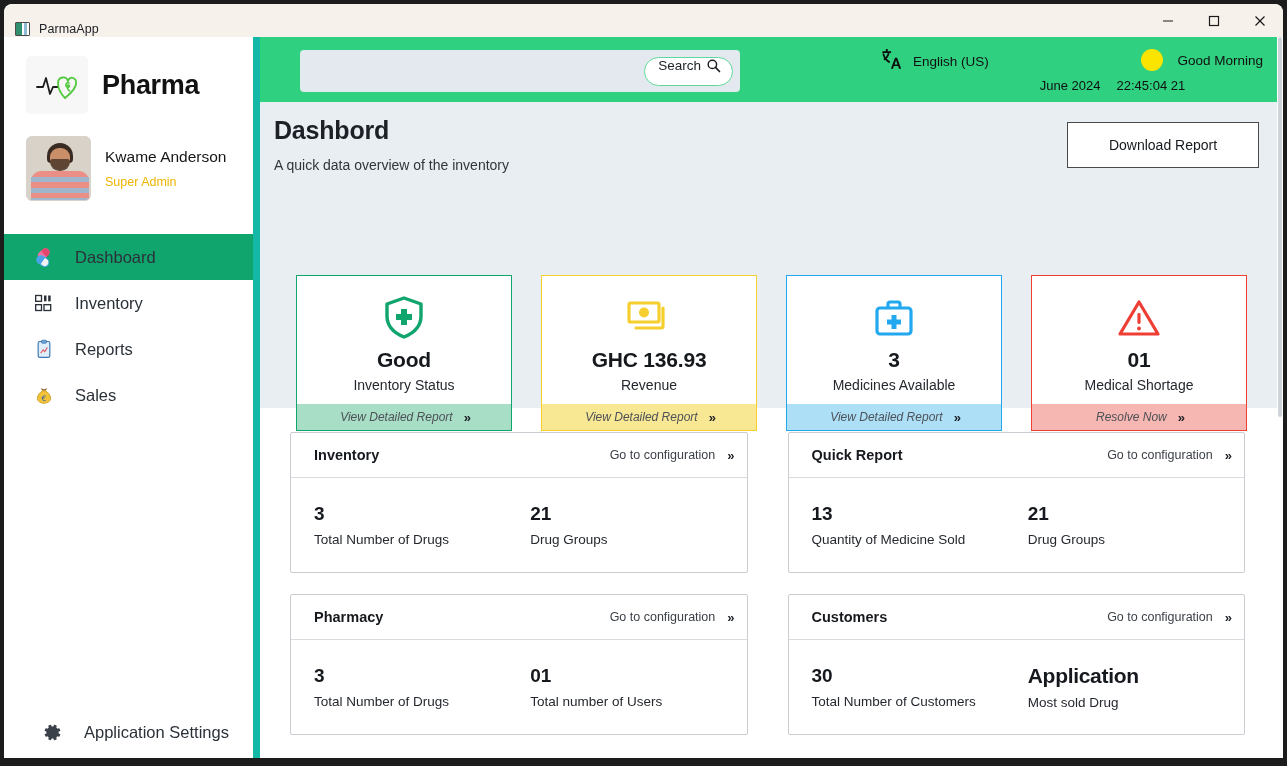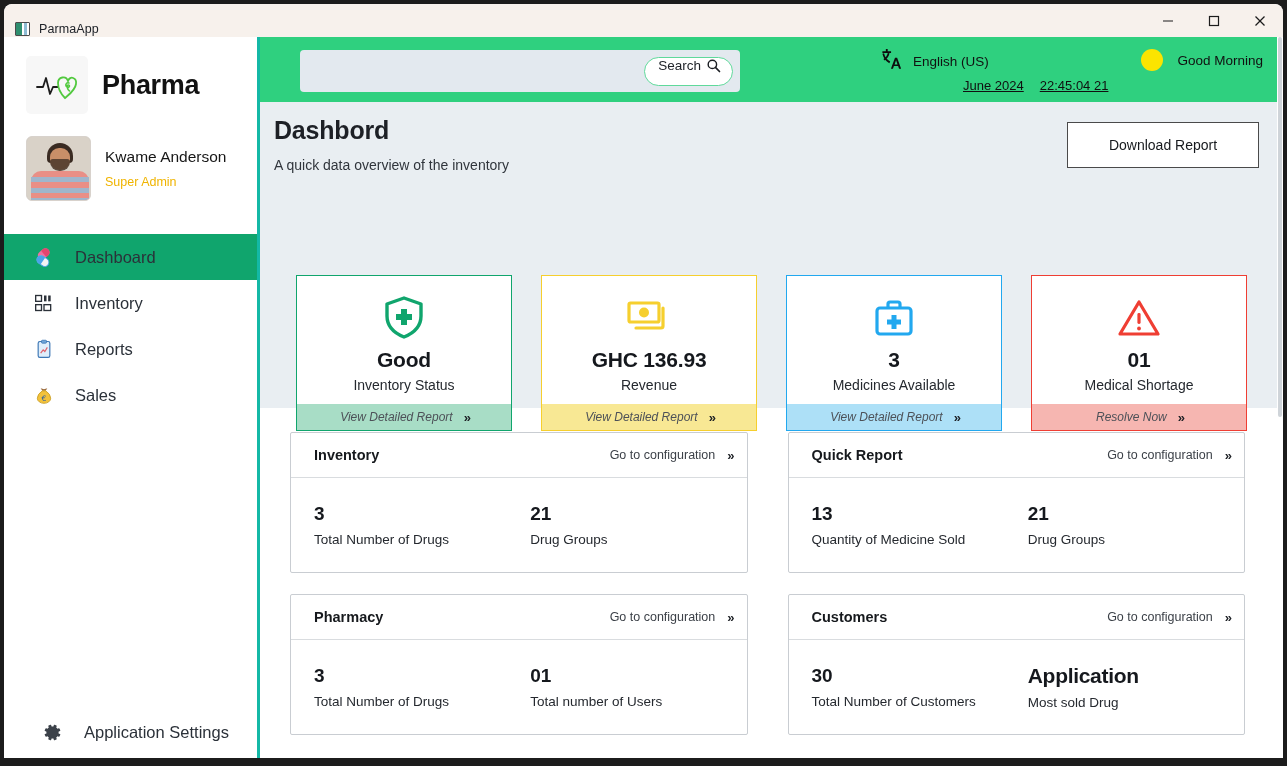--- a/index.html
+++ b/index.html
@@ -58,21 +58,21 @@
     display: flex; align-items: center; justify-content: center;
     color: #1c1c1c;
   }
   .winbtn svg { display: block; }
 
   
   .sidebar {
     position: absolute; left: 0; top: 33px;
     width: 256px; height: 721px;
     background: #ffffff;
-    border-right: 3px solid #14b8a6;
+    border-right: 7px solid #14b8a6;
   }
   .brand {
     display: flex; align-items: center; gap: 14px;
     padding: 19px 0 0 22px;
   }
   .brand-logo {
     width: 62px; height: 58px;
     background: #f7f7f7;
     border-radius: 5px;
     display: flex; align-items: center; justify-content: center;
@@ -165,23 +165,22 @@
     text-align: right; width: 300px;
   }
   .greet-row1 {
     display: flex; align-items: center; justify-content: flex-end; gap: 14px;
     height: 30px;
   }
   .sun { width: 22px; height: 22px; border-radius: 50%; background: #fbe400; }
   .greet-text { font-size: 13.5px; color: #101010; }
   .greet-row2 {
     font-size: 13px; color: #101010; margin-top: 3px;
-    display: flex; justify-content: flex-start; gap: 16px;
+    display: flex; justify-content: center; gap: 16px;
     padding-right: 1px;
-    text-decoration: underline;
   }
 
   
   .panel-top {
     background: #e9eef2;
     height: 306px;
     position: relative;
     padding: 0 14px;
   }
   .page-title {

